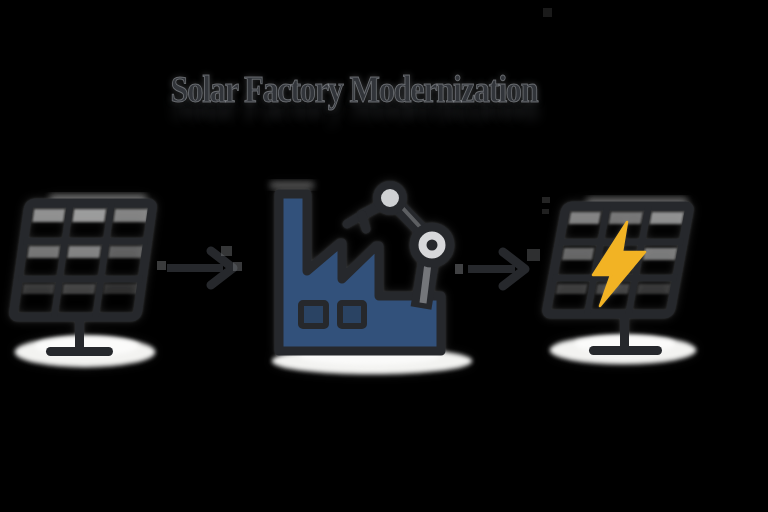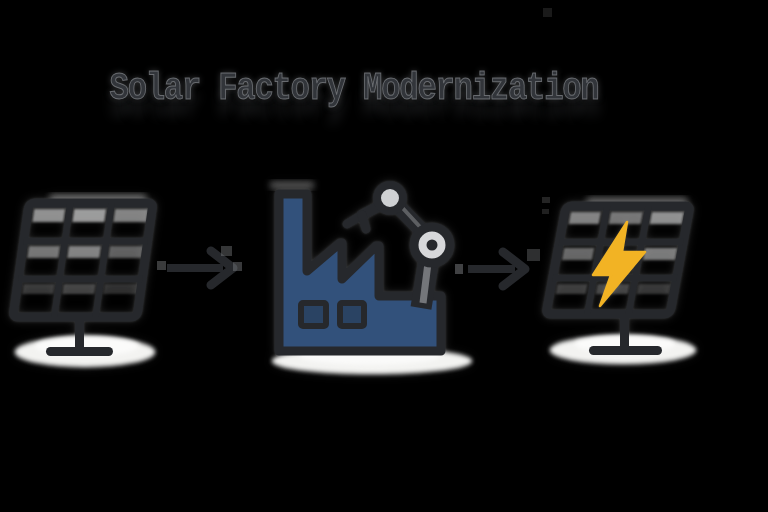--- a/index.html
+++ b/index.html
@@ -1,19 +1,19 @@
 <!DOCTYPE html>
 <html style="--background: #000000; --title-color: #32353A; --outline-dark: #26282C; --factory-blue: #32517B; --window-blue: #2A4363; --bolt-yellow: #F2B324; --shadow-white: #F3F3F1; --metal-light: #D7D8DA;"><head>
 <meta charset="utf-8">
 <style>
   html,body{margin:0;padding:0;background:#000;}
   .stage{
     position:relative;width:768px;height:512px;overflow:hidden;
     background:var(--background,#000000);
-    font-family:Liberation Mono, monospace;
+    font-family:Liberation Serif, serif;
   }
   .title{
     position:absolute;left:354px;top:70px;
     transform:translateX(-50%) scaleX(.85);
     transform-origin:center top;
     white-space:nowrap;
     font-size:38px;font-weight:bold;letter-spacing:-1.5px;line-height:1;
     color:var(--title-color,#32353A);
     -webkit-text-stroke:1px rgba(150,154,159,.6);
     text-shadow:0 0 7px rgba(125,129,134,.5),0 2px 3px rgba(0,0,0,.9),0 17px 13px rgba(82,85,90,.38);

